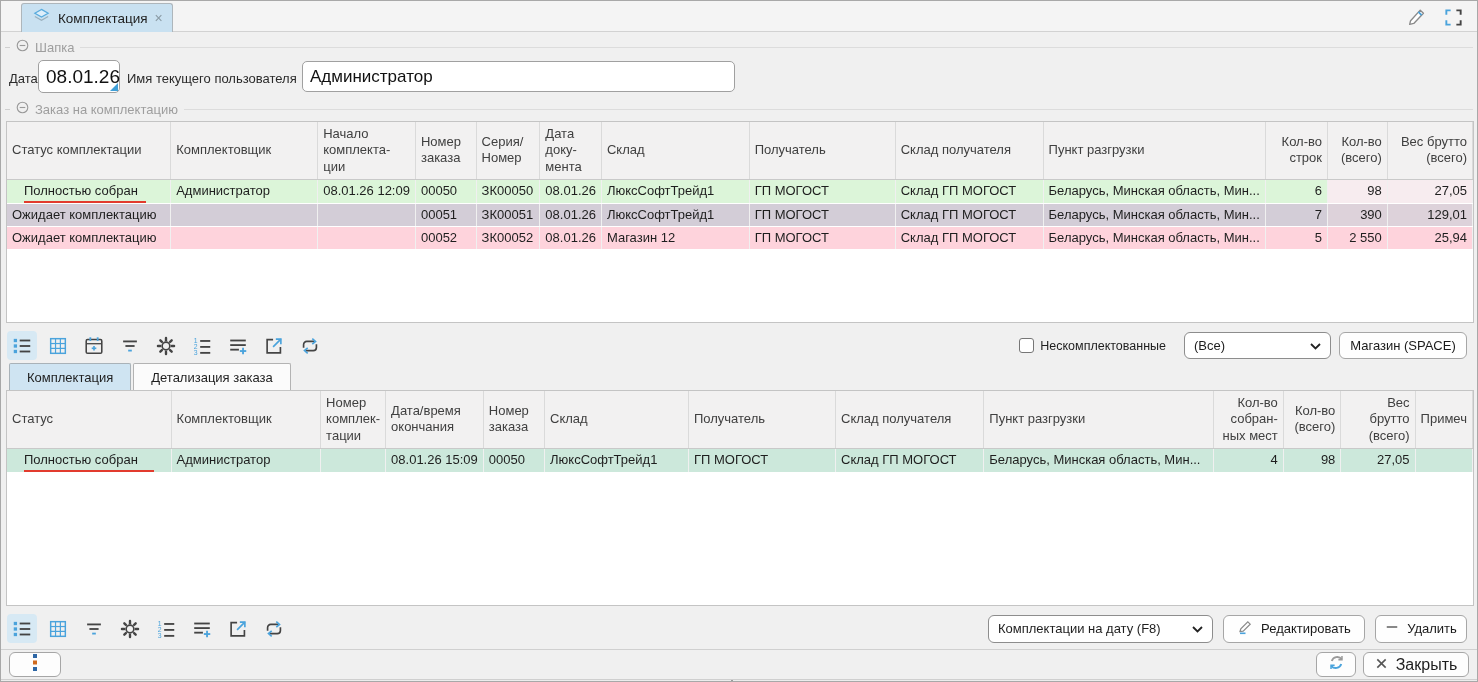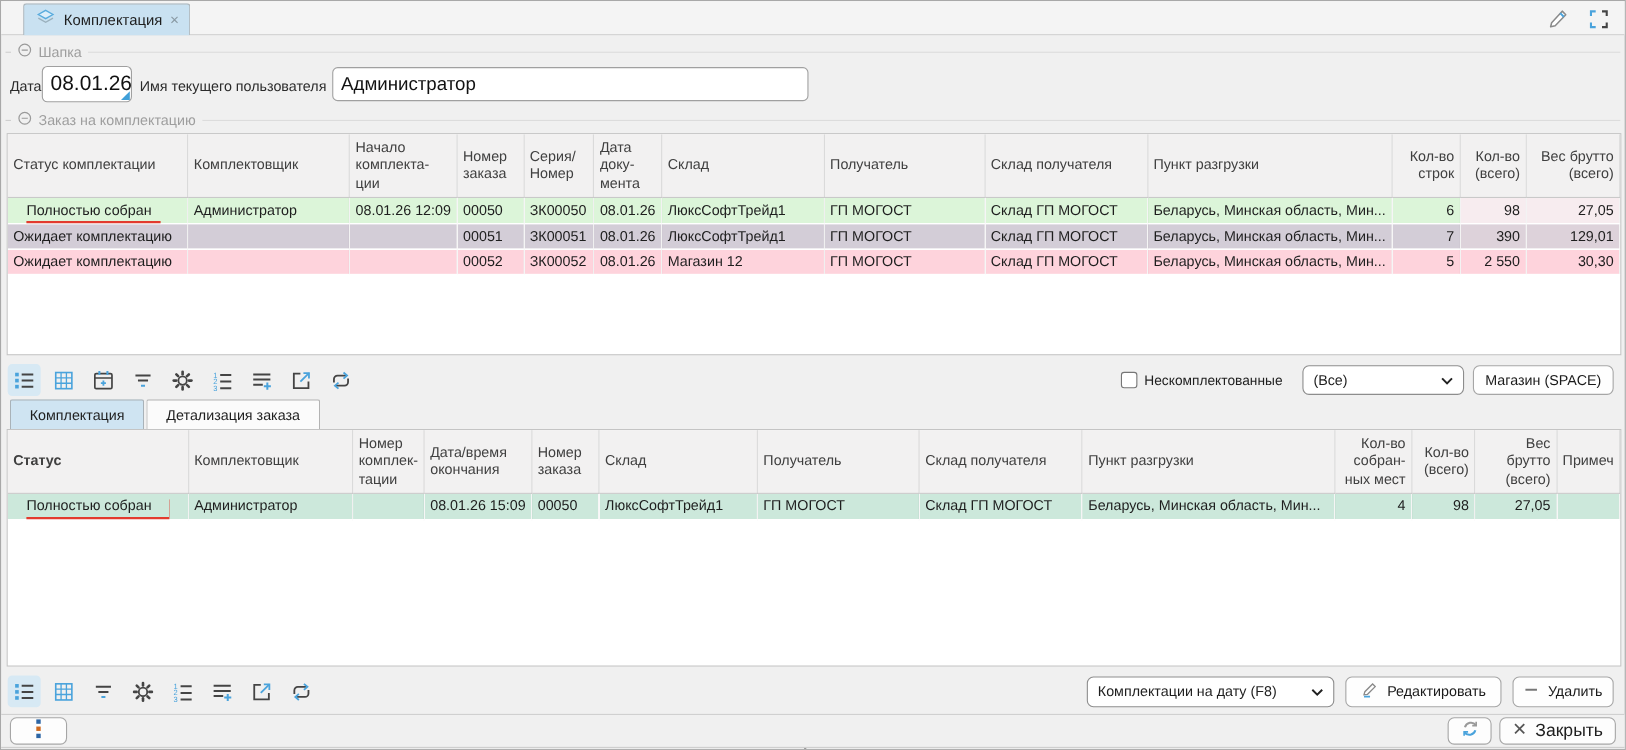--- a/index.html
+++ b/index.html
@@ -217,21 +217,21 @@
             <td></td>
             <td>00052</td>
             <td>ЗК00052</td>
             <td>08.01.26</td>
             <td>Магазин 12</td>
             <td>ГП МОГОСТ</td>
             <td>Склад ГП МОГОСТ</td>
             <td>Беларусь, Минская область, Мин...</td>
             <td class="al-r">5</td>
             <td class="al-r tint">2 550</td>
-            <td class="al-r tint">30,30</td>
+            <td class="al-r tint">25,94</td>
           </tr>
         </tbody>
       </table>
   </div>
 
   <div class="toolbar" style="top:330px;">
     <span class="tbtn active">
       <svg width="22" height="22" viewBox="0 0 24 24">
         <rect x="3" y="4.2" width="3.6" height="3.6" fill="#4aa3dc"></rect>
           <rect x="3" y="10.2" width="3.6" height="3.6" fill="#4aa3dc"></rect>
@@ -340,21 +340,21 @@
     </div>
     <div class="itab">
       <span>Детализация заказа</span>
     </div>
   </div>
 
   <div class="tblwrap" style="top:389px; height:216px;">
     <table>
         <thead>
           <tr>
-            <th style="width: 165px; font-weight: bold;">Статус</th>
+            <th style="width: 165px;">Статус</th>
             <th style="width: 153px;">Комплектовщик</th>
             <th style="width: 65px;">Номер
 комплек-
 тации</th>
             <th style="width: 93px;">Дата/время
 окончания</th>
             <th style="width: 62px;">Номер
 заказа</th>
             <th style="width: 146px;">Склад</th>
             <th style="width: 152px;">Получатель</th>

